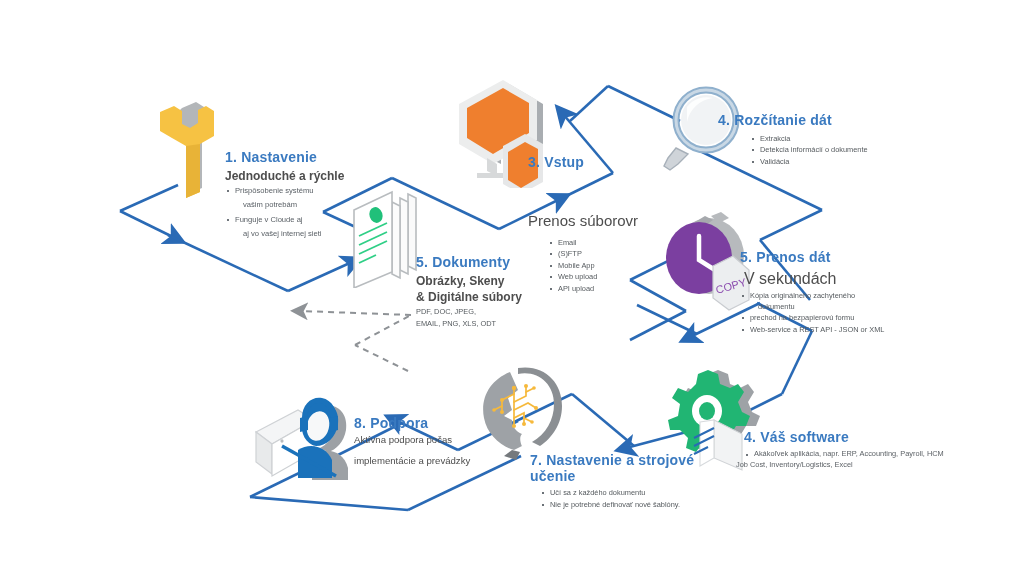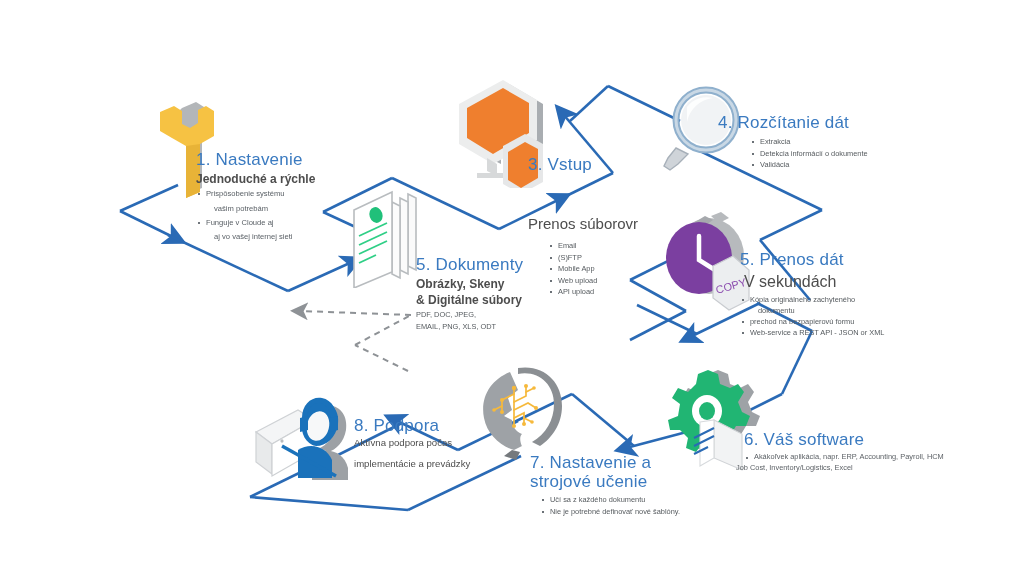--- a/index.html
+++ b/index.html
@@ -22,22 +22,22 @@
     width: 1024px; height: 576px;
   }
   .icon {
     position: absolute;
   }
   .step {
     position: absolute;
   }
   .step-title {
     color: #3a7ac0;
-    font-size: 17px;
-    font-weight: 400;
+    font-size: 14px;
+    font-weight: 700;
     letter-spacing: 0.2px;
     line-height: 1.12;
     white-space: nowrap;
   }
   .step-title.wrap { white-space: normal; }
   .step-sub {
     color: #4d4d4d;
     font-size: 12px;
     font-weight: bold;
     line-height: 1.35;
@@ -291,21 +291,21 @@
       <path d="M64,18 C78,14 88,26 86,40 C84,54 74,62 64,62 C54,60 48,50 50,36 C52,24 56,20 64,18 Z" fill="#1a72bb"></path>
       <ellipse cx="66" cy="42" rx="11" ry="15" fill="#f7f8f9" transform="rotate(14 66 42)"></ellipse>
       <path d="M50,34 C50,20 60,12 70,14 C80,16 86,26 84,38 L78,38 C80,28 74,20 68,19 C60,18 55,26 55,34 Z" fill="#1a72bb"></path>
       <path d="M48,34 L56,32 L56,46 L48,48 Z" fill="#1a72bb"></path>
       <path d="M78,34 L86,32 L86,46 L78,48 Z" fill="#1a72bb"></path>
       <path d="M46,66 C58,58 74,62 80,76 L80,94 L46,94 Z" fill="#1a72bb"></path>
       <path d="M30,62 L84,92" stroke="#1a72bb" stroke-width="3.4" fill="none"></path>
     </g>
   </svg>
 
-  <div class="step" style="left:196px;top:150px;">
+  <div class="step" style="left:225px;top:150px;">
     <div class="step-title">1. Nastavenie</div>
     <div class="step-sub">Jednoduché a rýchle</div>
     <div class="lines-sub">
       <span class="b">Prispôsobenie systému</span>
       <span class="cont">vašim potrebám</span>
       <span class="b">Funguje v Cloude aj</span>
       <span class="cont">aj vo vašej internej sieti</span>
     </div>
   </div>
 
@@ -345,21 +345,21 @@
     <div class="step-sub light" style="font-size:16px;margin-left:4px;">V sekundách</div>
     <ul class="bullets tight" style="padding-left:10px;margin-top:1px;">
       <li>Kópia originálneho zachyteného</li>
       <li class="nobullet" style="padding-left:8px;">dokumentu</li>
       <li>prechod na bezpapierovú formu</li>
       <li>Web-service a REST API - JSON or XML</li>
     </ul>
   </div>
 
   <div class="step" style="left:744px;top:430px;">
-    <div class="step-title">6. Váš software</div>
+    <div class="step-title">4. Váš software</div>
     <div class="s6-note" style="margin-top:2px;">
       <span class="lead">Akákoľvek aplikácia, napr. ERP, Accounting, Payroll, HCM</span>
       <span style="display:block;margin-left:-8px;">Job Cost, Inventory/Logistics, Excel</span>
     </div>
   </div>
 
   <div class="step" style="left:530px;top:453px;width:178px;">
     <div class="step-title wrap">7. Nastavenie a strojové učenie</div>
     <ul class="bullets" style="padding-left:20px;margin-top:3px;">
       <li>Učí sa z každého dokumentu</li>

